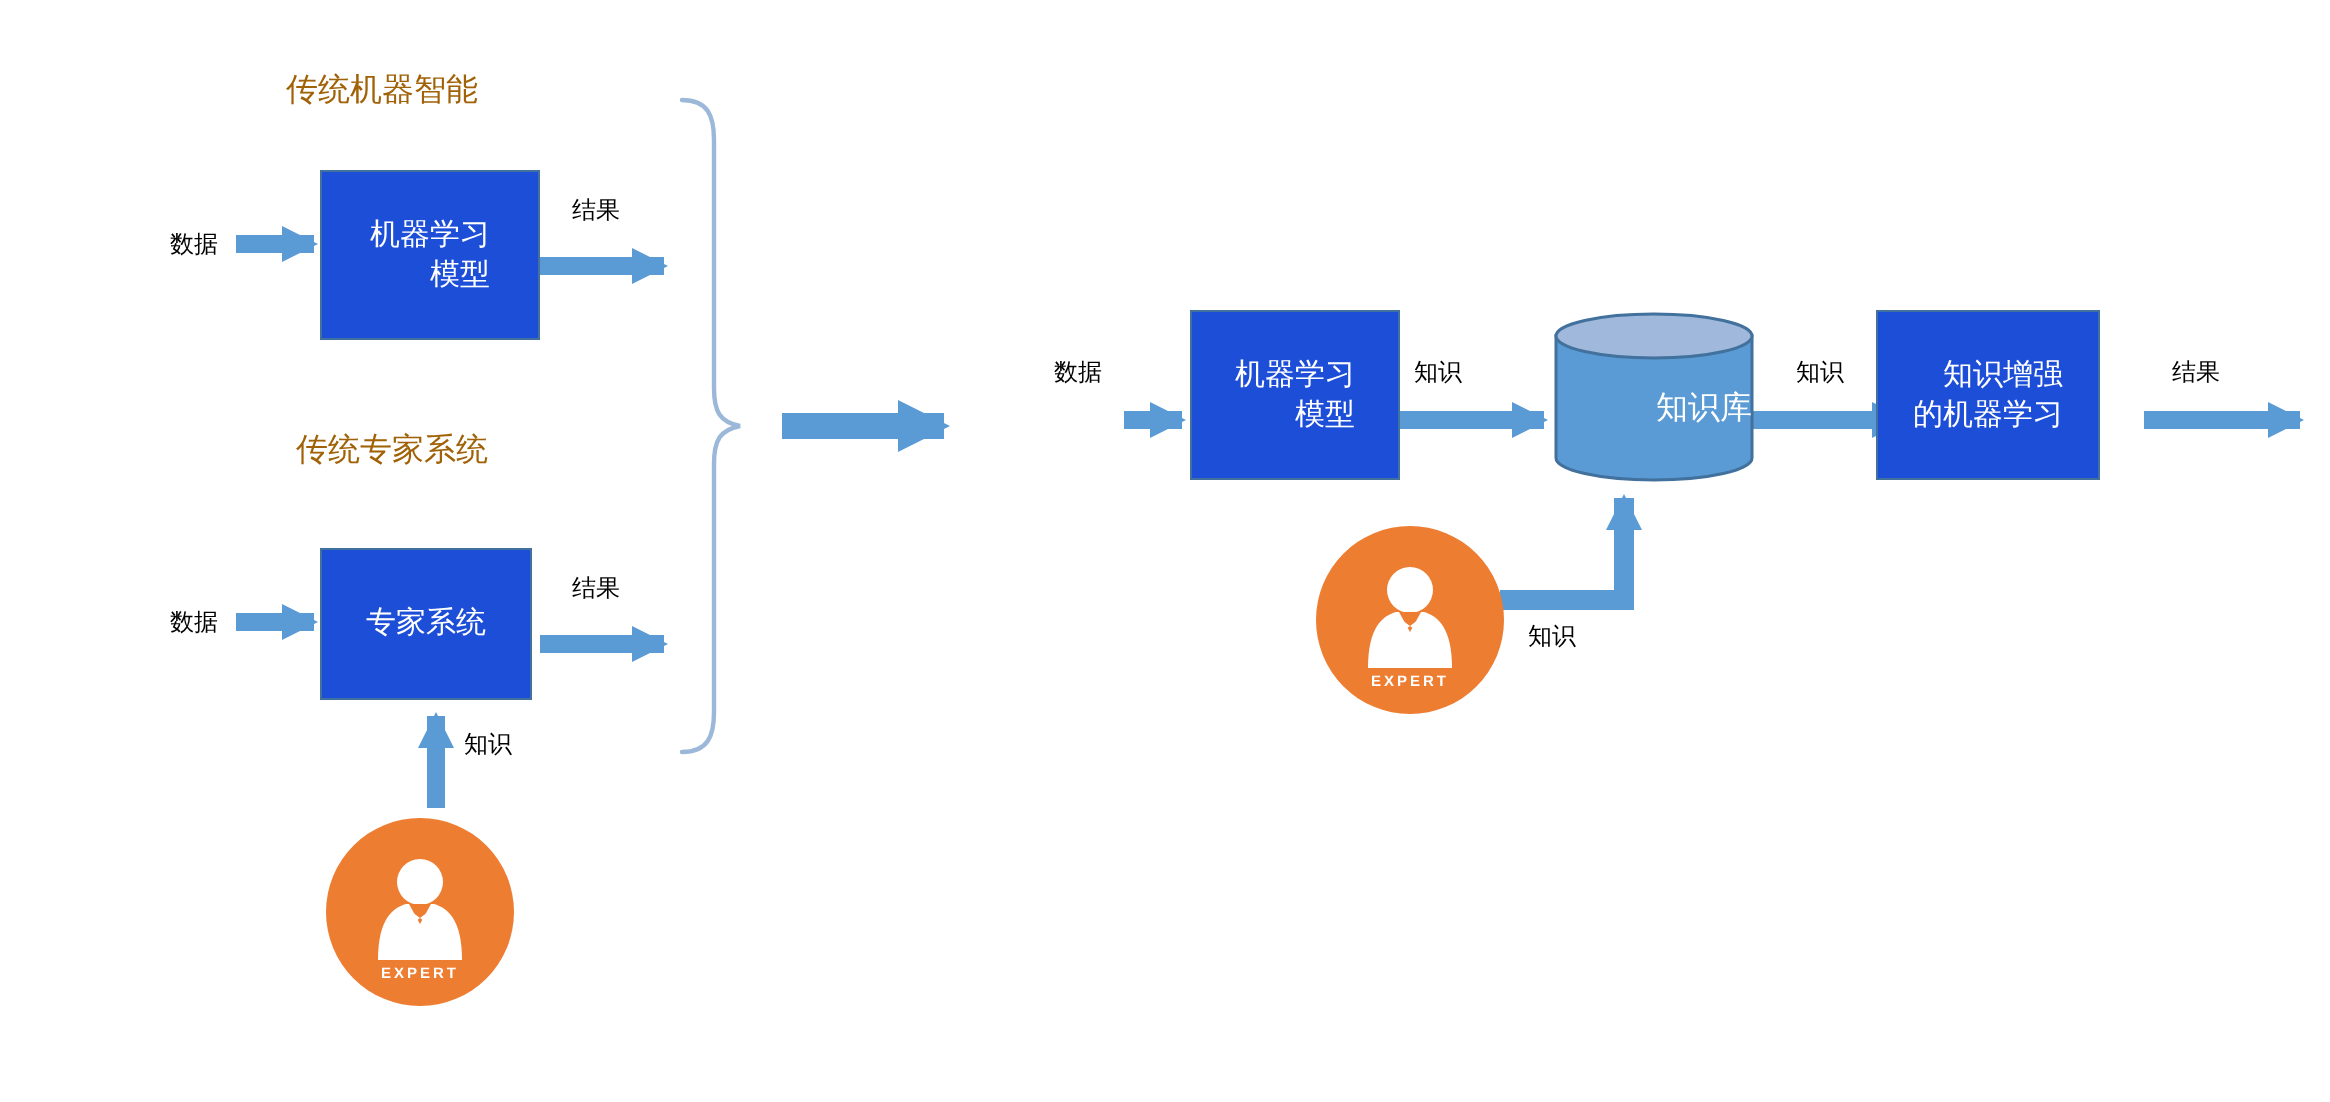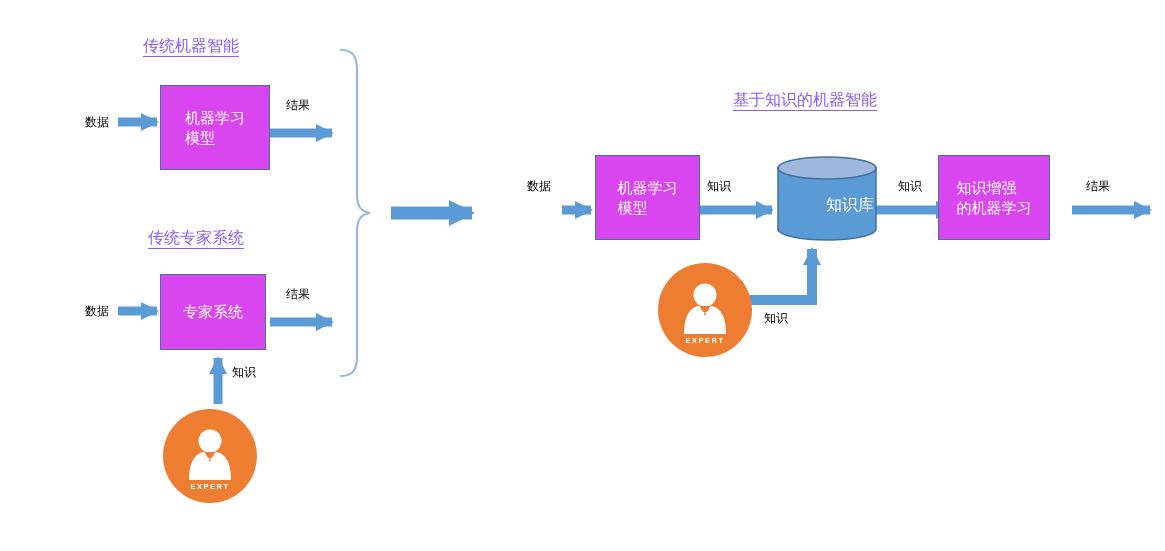--- a/index.html
+++ b/index.html
@@ -1,25 +1,25 @@
 <!DOCTYPE html>
 <html><head>
 <meta charset="utf-8">
 <style>
   * { margin:0; padding:0; box-sizing:border-box; }
   html,body { background:#ffffff; font-family:"Liberation Sans", sans-serif; }
   .canvas { position:relative; width:1165px; height:551px; background:#ffffff; overflow:hidden; }
   .layer { position:absolute; left:0; top:0; }
   .lbl { position:absolute; font-size:12px; color:#000000; line-height:20px; white-space:nowrap; }
-  .title { position:absolute; font-size:16px; color:#8b5cf6; line-height:20px; white-space:nowrap;
-           text-decoration:underline; text-underline-offset:5px; }
-  .box { position:absolute; background:#d946ef; border:1.5px solid #41719C; color:#ffffff;
-         display:flex; align-items:center; justify-content:center; text-align:left;
+  .title { position:absolute; font-size:16px; color:#a16207; line-height:20px; white-space:nowrap;
+           text-underline-offset:5px; }
+  .box { position:absolute; background:#1d4ed8; border:1.5px solid #41719C; color:#ffffff;
+         display:flex; align-items:center; justify-content:center; text-align:right;
          font-size:15px; line-height:20px; white-space:pre-line; }
-  .kb-lbl { position:absolute; font-size:16px; color:#ffffff; line-height:20px; text-align:left; white-space:nowrap;margin-left:48px; }
+  .kb-lbl { position:absolute; font-size:16px; color:#ffffff; line-height:20px; text-align:right; white-space:nowrap; }
   .ar { stroke:#5B9BD5; stroke-width:9; }
   .arBig { stroke:#5B9BD5; stroke-width:13; }
   .arElbow { stroke:#5B9BD5; stroke-width:10; fill:none; }
 </style>
 </head>
 <body>
 
 <div class="canvas">
 
   <svg class="layer" width="1165" height="551" viewBox="0 0 1165 551">
@@ -73,27 +73,26 @@
       <text y="33" text-anchor="middle" font-size="7.5" font-weight="bold" letter-spacing="1.5" fill="#ffffff">EXPERT</text>
     </g>
   </svg>
 
   <div class="title" style="left:143px; top:36px;">传统机器智能</div>
   <div class="lbl" style="left:85px; top:112px;">数据</div>
   <div class="box" style="left:160px; top:85px; width:110px; height:85px;">机器学习
 模型</div>
   <div class="lbl" style="left:286px; top:95px;">结果</div>
 
-  <div class="title" style="left:148px; top:228px;">传统专家系统</div>
+  <div class="title" style="left:148px; top:216px;">传统专家系统</div>
   <div class="lbl" style="left:85px; top:301px;">数据</div>
   <div class="box" style="left:160px; top:274px; width:106px; height:76px;">专家系统</div>
   <div class="lbl" style="left:286px; top:284px;">结果</div>
   <div class="lbl" style="left:232px; top:362px;">知识</div>
 
-  <div class="title" style="left:733px; top:90px;">基于知识的机器智能</div>
   <div class="lbl" style="left:527px; top:176px;">数据</div>
   <div class="box" style="left:595px; top:155px; width:105px; height:85px;">机器学习
 模型</div>
   <div class="lbl" style="left:707px; top:176px;">知识</div>
   <div class="kb-lbl" style="left:778px; top:195px; width:98px;">知识库</div>
   <div class="lbl" style="left:898px; top:176px;">知识</div>
   <div class="box" style="left:938px; top:155px; width:112px; height:85px;">知识增强
 的机器学习</div>
   <div class="lbl" style="left:1086px; top:176px;">结果</div>
   <div class="lbl" style="left:764px; top:308px;">知识</div>

